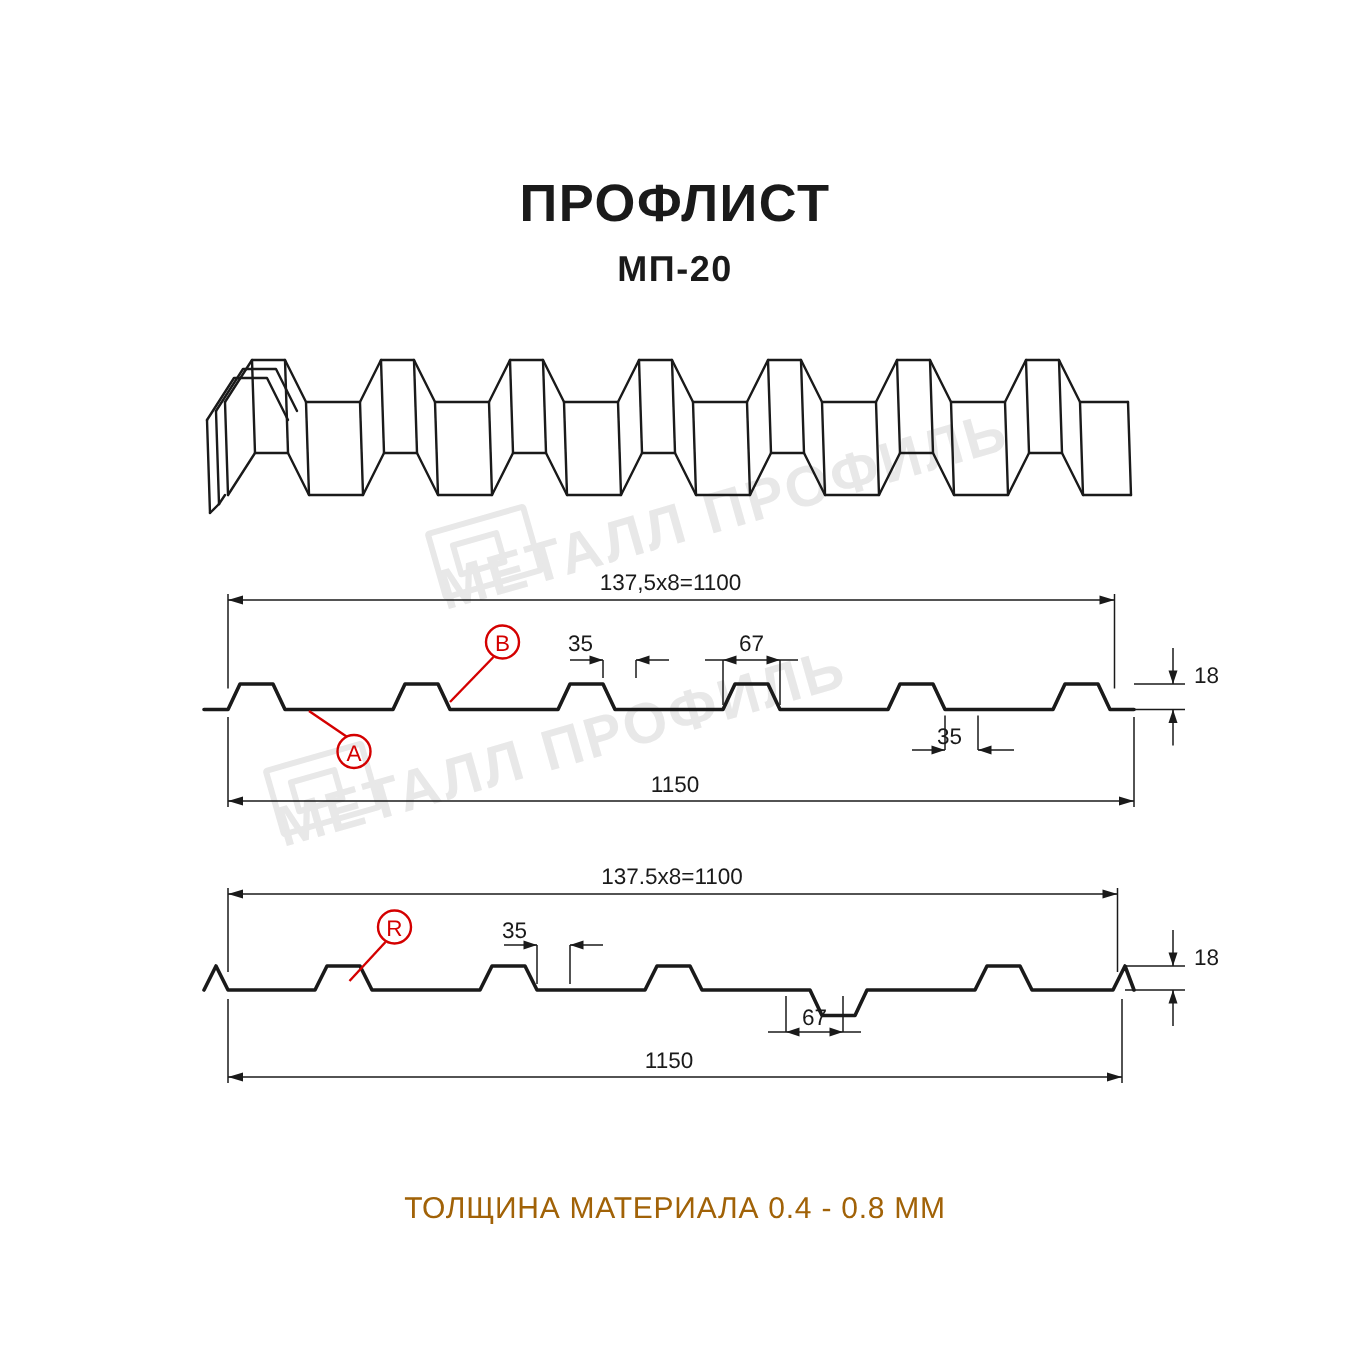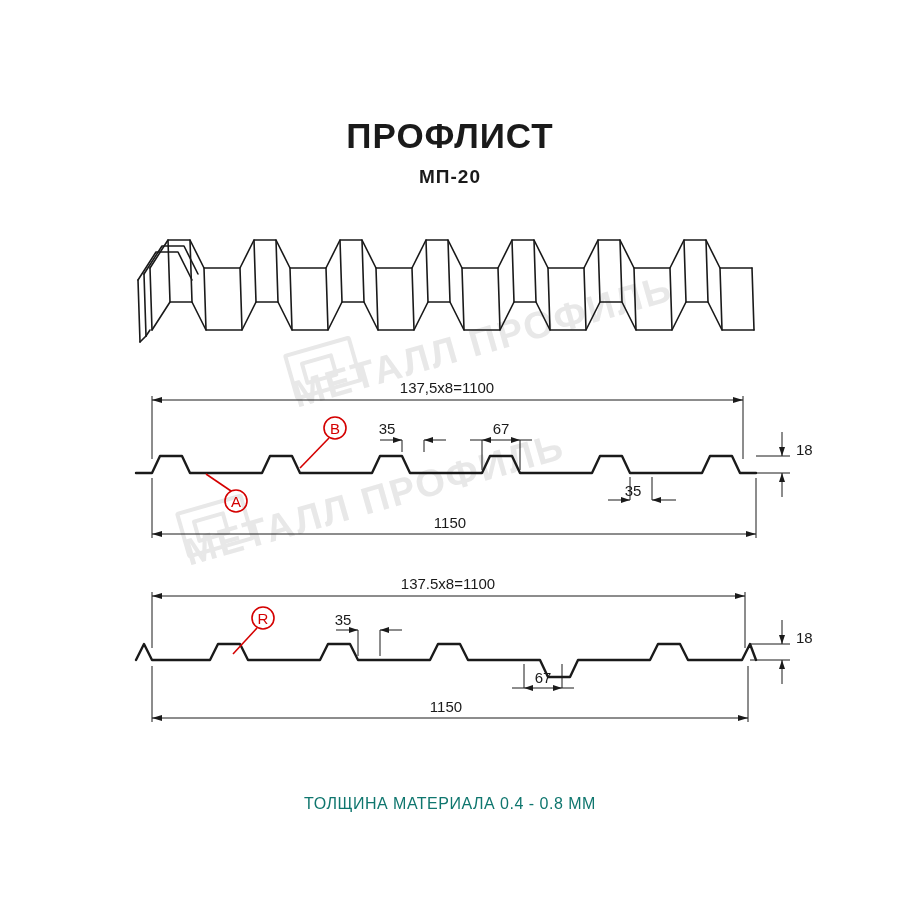--- a/index.html
+++ b/index.html
@@ -27,31 +27,31 @@
     font-weight: bold;
     letter-spacing: 1px;
     margin-top: 32px;
   }
   #main-title {
     top: 84px;
     font-size: 35px;
   }
   #sub-title {
     top: 134px;
-    font-size: 19px;
+    font-size: 24px;
   }
   #footer-note {
     position: absolute;
     left: 0;
     right: 0;
     top: 795px;
     text-align: center;
-    font-size: 16px;
+    font-size: 20px;
     letter-spacing: 0.5px;
-    color: #0f766e;
+    color: #a16207;
   }
   svg { display: block; }
   .wm {
     position: absolute;
     font-family: "Liberation Sans", sans-serif;
     font-weight: bold;
     color: #e8e8e8;
     font-size: 38px;
     letter-spacing: 2px;
     transform: rotate(-16deg);

